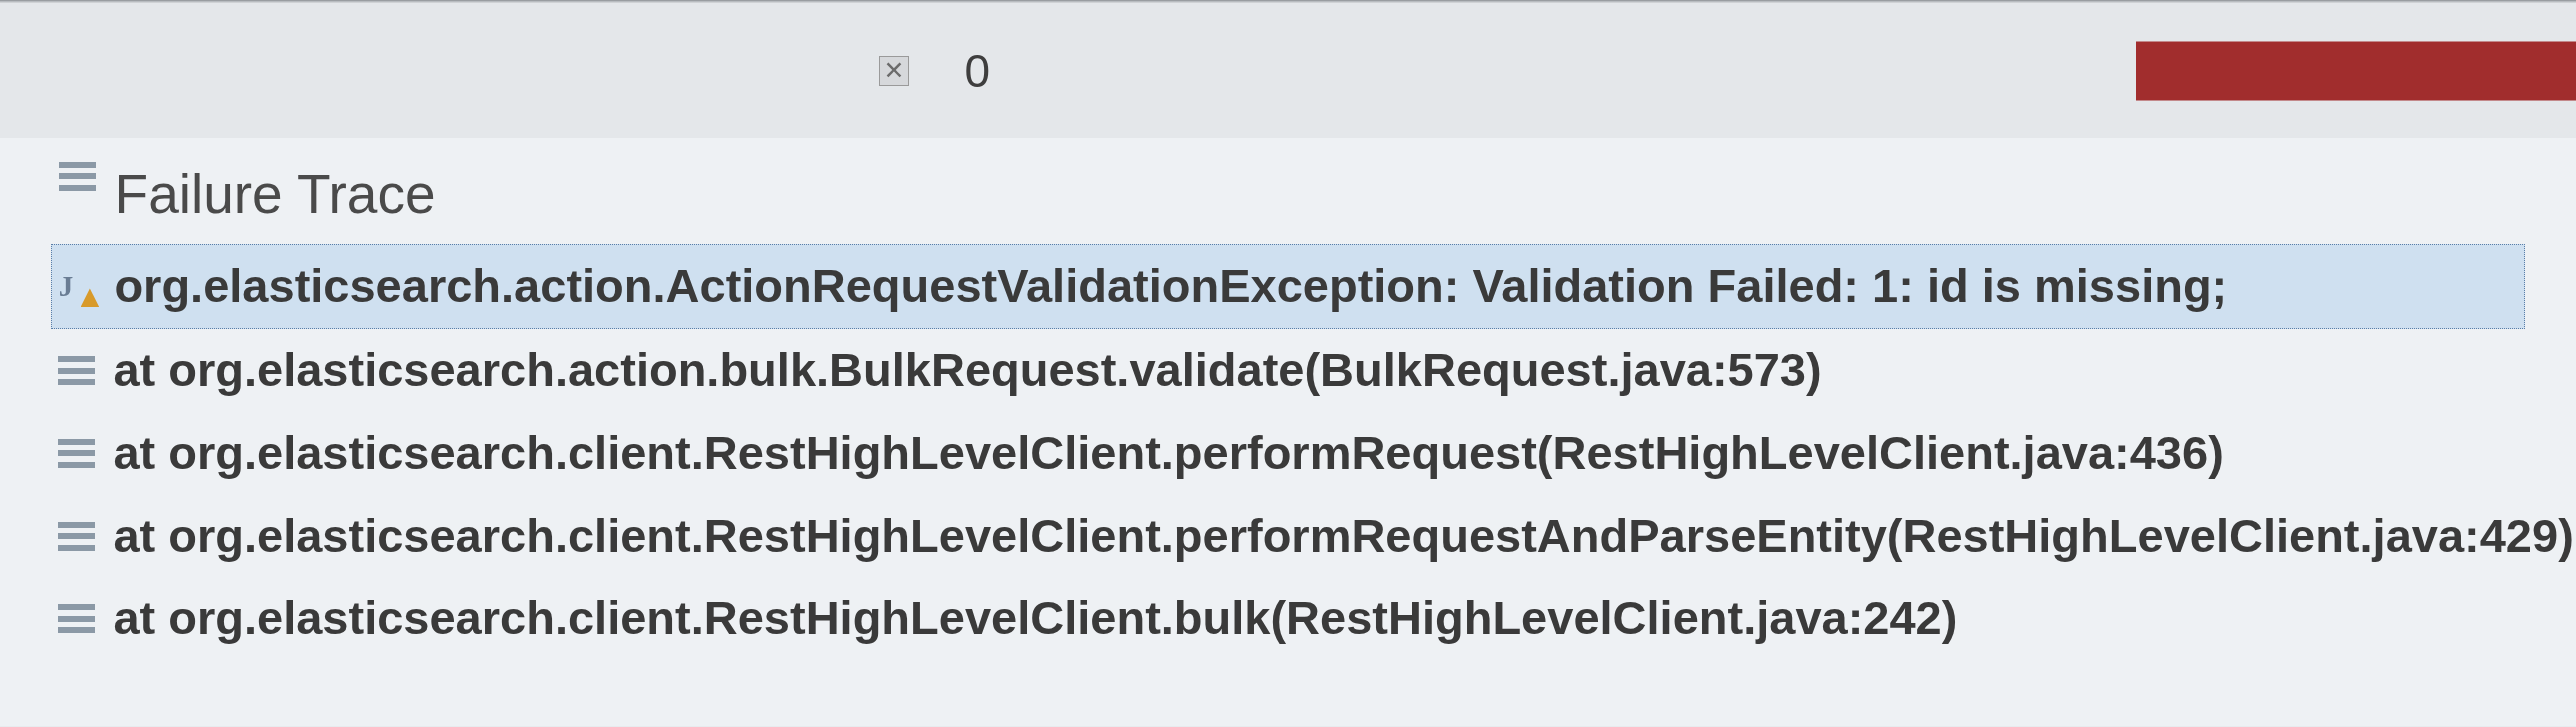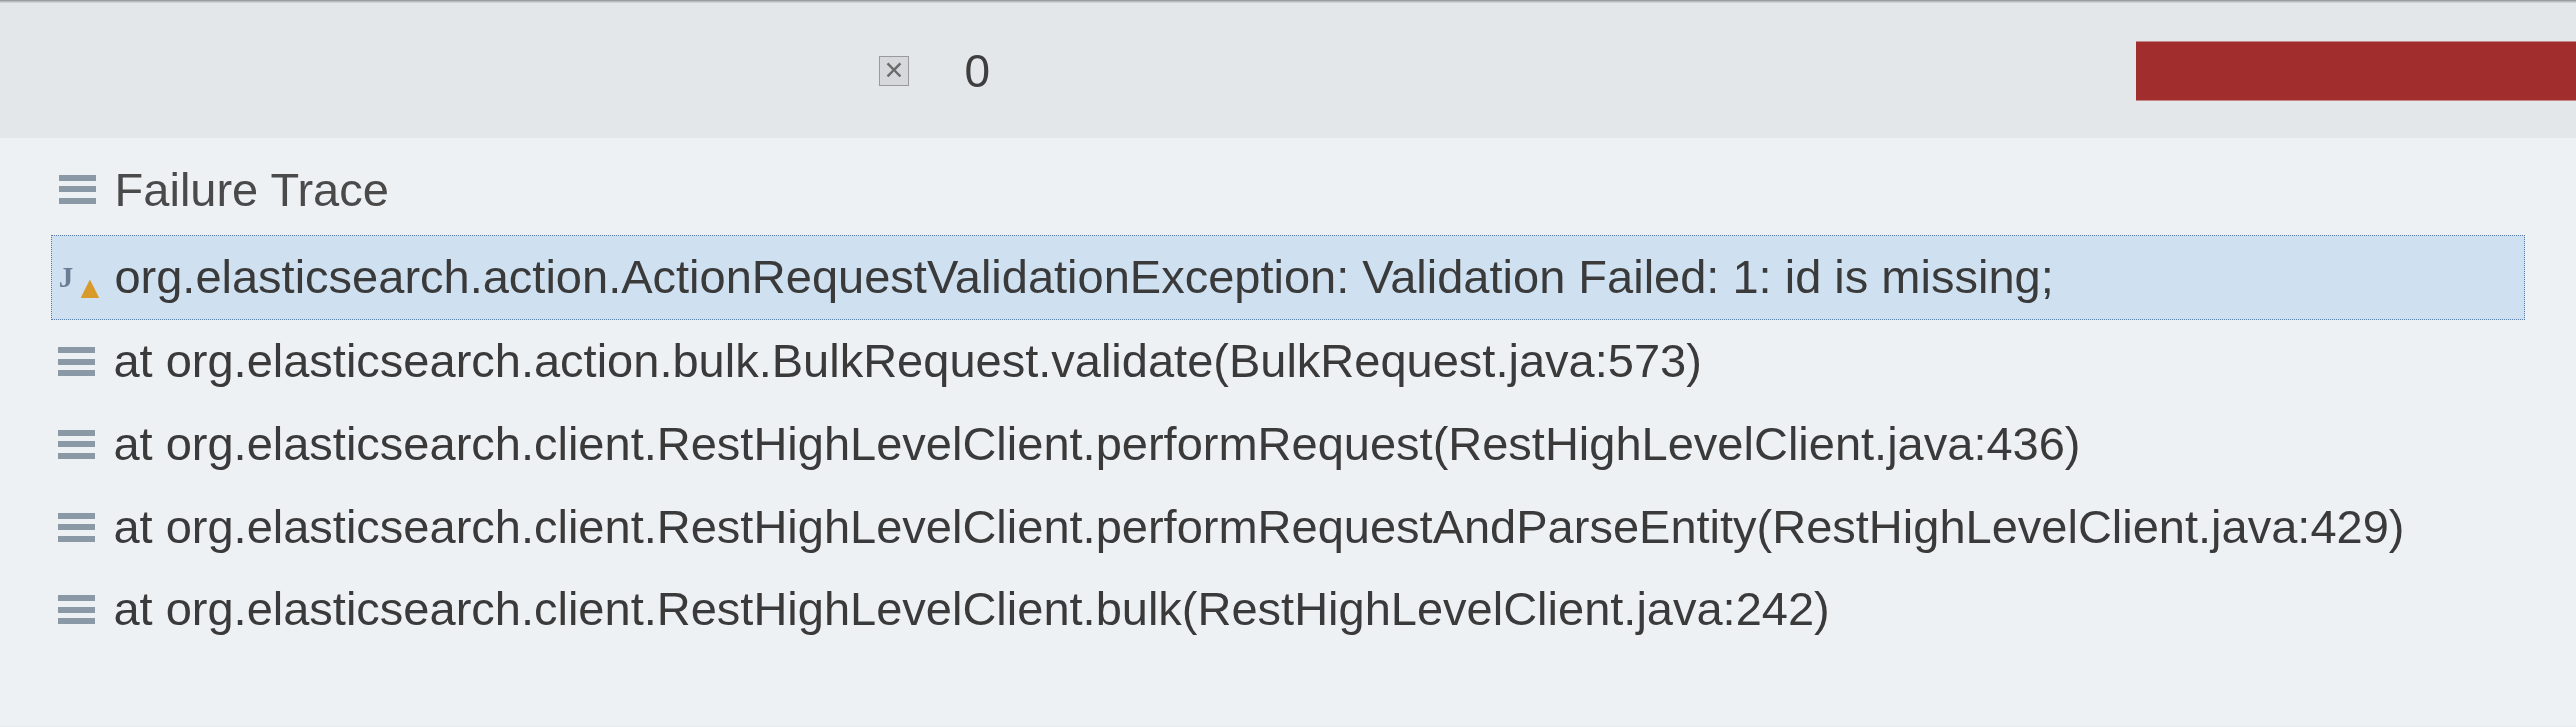--- a/index.html
+++ b/index.html
@@ -53,44 +53,45 @@
     height: 59px;
     background: #a12d2d;
   }
   .panel {
     background: #eef1f4;
     height: calc(727px - 139px);
     padding-top: 15px;
   }
   .panel-header {
     display: flex;
-    align-items: center;
+    align-items: flex-start;
     gap: 18.6px;
     padding: 8.5px 59px 18.6px 59px;
-    font-size: 47px;
+    font-size: 55px;
     color: #4a4a4a;
   }
   .trace-list {
     padding: 0 51px 0 51px;
   }
   .trace-row {
     display: flex;
     align-items: center;
     gap: 18.6px;
     font-size: 47px;
     color: #3a3a3a;
     padding: 12px 6.8px 12px 6.8px;
     line-height: 1.25;
   }
   .trace-row.selected {
     background: #cfe0f0;
     border: 1.7px dotted #5a7ea8;
   }
   .trace-row .text {
     white-space: nowrap;
+    font-weight: bold;
   }
   
   .stack-icon {
     width: 37px;
     height: 29px;
     flex: 0 0 37px;
     display: flex;
     flex-direction: column;
     justify-content: space-between;
   }

